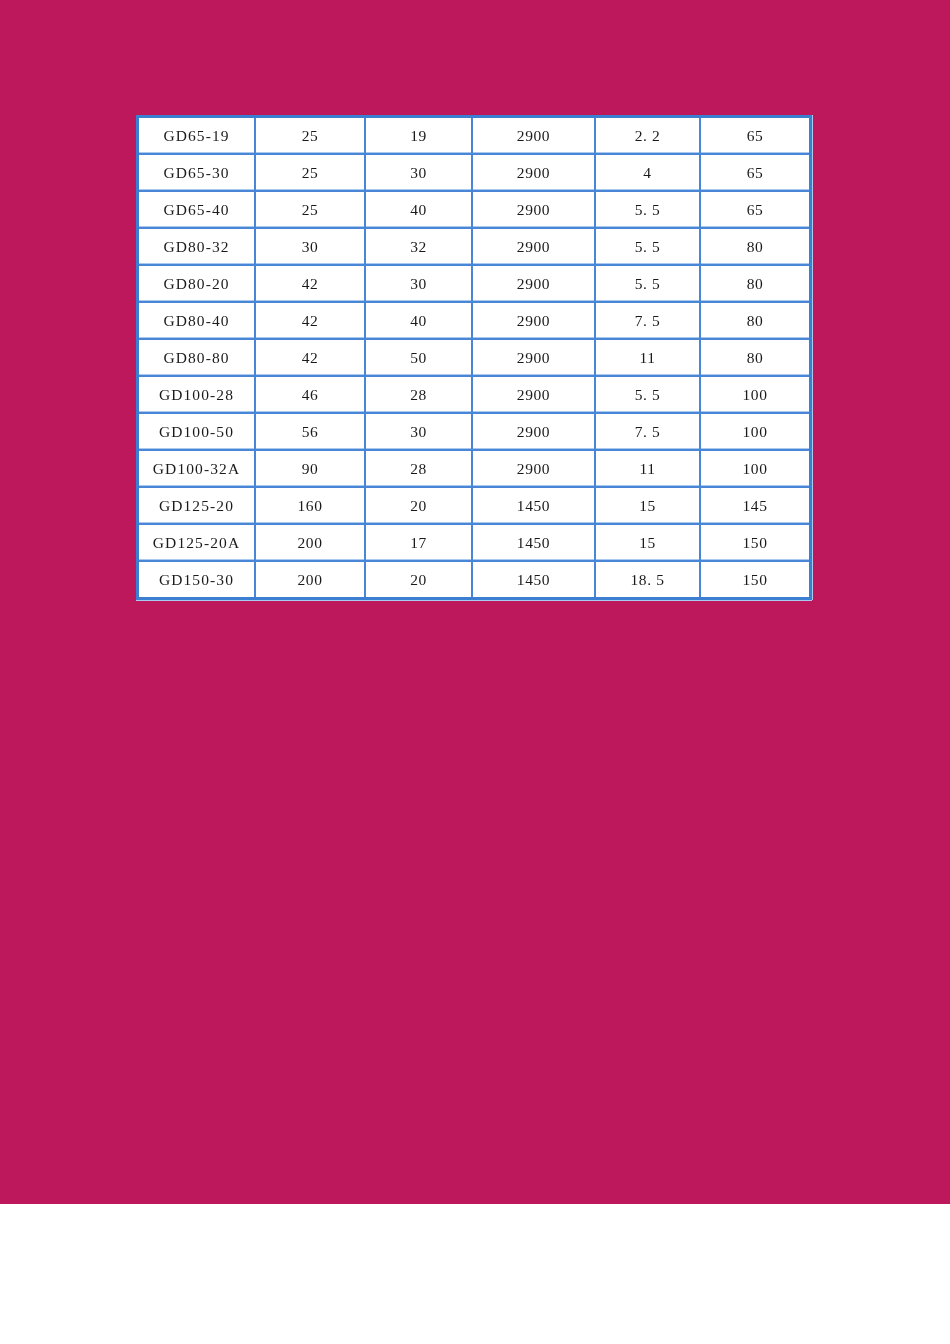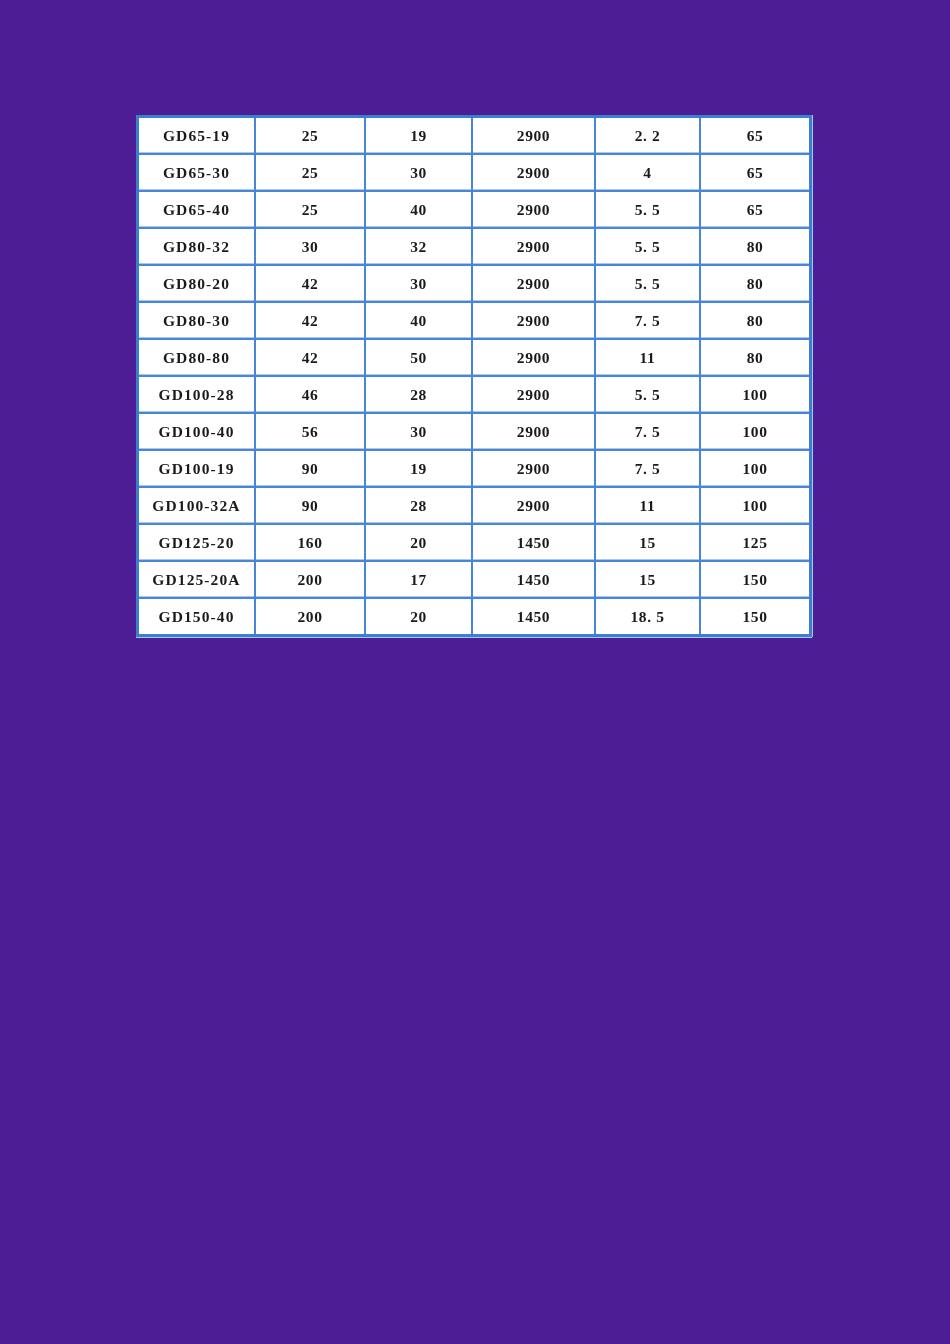--- a/index.html
+++ b/index.html
@@ -14,24 +14,23 @@
     position: relative;
     font-family: "Liberation Serif", "DejaVu Serif", serif;
     -webkit-font-smoothing: antialiased;
   }
 
   .page {
     position: absolute;
     left: 0;
     top: 0;
     width: 950px;
-    height: 1344px;
-    background: #4c1d95;
+    height: 1204px;
+    background: #be185d;
     overflow: hidden;
-    font-weight: bold;
   }
 
   
   .spec-table-wrap {
     position: absolute;
     left: 136px;
     top: 115px;
     width: 676px;
   }
 
@@ -141,21 +140,21 @@
           </tr>
           <tr>
             <td class="model"><span class="nowrap-dec">GD80-20</span></td>
             <td><span class="nowrap-dec">42</span></td>
             <td><span class="nowrap-dec">30</span></td>
             <td><span class="nowrap-dec">2900</span></td>
             <td><span class="nowrap-dec">5. 5</span></td>
             <td><span class="nowrap-dec">80</span></td>
           </tr>
           <tr>
-            <td class="model"><span class="nowrap-dec">GD80-30</span></td>
+            <td class="model"><span class="nowrap-dec">GD80-40</span></td>
             <td><span class="nowrap-dec">42</span></td>
             <td><span class="nowrap-dec">40</span></td>
             <td><span class="nowrap-dec">2900</span></td>
             <td><span class="nowrap-dec">7. 5</span></td>
             <td><span class="nowrap-dec">80</span></td>
           </tr>
           <tr>
             <td class="model"><span class="nowrap-dec">GD80-80</span></td>
             <td><span class="nowrap-dec">42</span></td>
             <td><span class="nowrap-dec">50</span></td>
@@ -165,61 +164,53 @@
           </tr>
           <tr>
             <td class="model"><span class="nowrap-dec">GD100-28</span></td>
             <td><span class="nowrap-dec">46</span></td>
             <td><span class="nowrap-dec">28</span></td>
             <td><span class="nowrap-dec">2900</span></td>
             <td><span class="nowrap-dec">5. 5</span></td>
             <td><span class="nowrap-dec">100</span></td>
           </tr>
           <tr>
-            <td class="model"><span class="nowrap-dec">GD100-40</span></td>
+            <td class="model"><span class="nowrap-dec">GD100-50</span></td>
             <td><span class="nowrap-dec">56</span></td>
             <td><span class="nowrap-dec">30</span></td>
-            <td><span class="nowrap-dec">2900</span></td>
-            <td><span class="nowrap-dec">7. 5</span></td>
-            <td><span class="nowrap-dec">100</span></td>
-          </tr>
-          <tr>
-            <td class="model"><span class="nowrap-dec">GD100-19</span></td>
-            <td><span class="nowrap-dec">90</span></td>
-            <td><span class="nowrap-dec">19</span></td>
             <td><span class="nowrap-dec">2900</span></td>
             <td><span class="nowrap-dec">7. 5</span></td>
             <td><span class="nowrap-dec">100</span></td>
           </tr>
           <tr>
             <td class="model"><span class="nowrap-dec">GD100-32A</span></td>
             <td><span class="nowrap-dec">90</span></td>
             <td><span class="nowrap-dec">28</span></td>
             <td><span class="nowrap-dec">2900</span></td>
             <td><span class="nowrap-dec">11</span></td>
             <td><span class="nowrap-dec">100</span></td>
           </tr>
           <tr>
             <td class="model"><span class="nowrap-dec">GD125-20</span></td>
             <td><span class="nowrap-dec">160</span></td>
             <td><span class="nowrap-dec">20</span></td>
             <td><span class="nowrap-dec">1450</span></td>
             <td><span class="nowrap-dec">15</span></td>
-            <td><span class="nowrap-dec">125</span></td>
+            <td><span class="nowrap-dec">145</span></td>
           </tr>
           <tr>
             <td class="model"><span class="nowrap-dec">GD125-20A</span></td>
             <td><span class="nowrap-dec">200</span></td>
             <td><span class="nowrap-dec">17</span></td>
             <td><span class="nowrap-dec">1450</span></td>
             <td><span class="nowrap-dec">15</span></td>
             <td><span class="nowrap-dec">150</span></td>
           </tr>
           <tr>
-            <td class="model"><span class="nowrap-dec">GD150-40</span></td>
+            <td class="model"><span class="nowrap-dec">GD150-30</span></td>
             <td><span class="nowrap-dec">200</span></td>
             <td><span class="nowrap-dec">20</span></td>
             <td><span class="nowrap-dec">1450</span></td>
             <td><span class="nowrap-dec">18. 5</span></td>
             <td><span class="nowrap-dec">150</span></td>
           </tr>
         </tbody>
     </table>
   </div>
 

